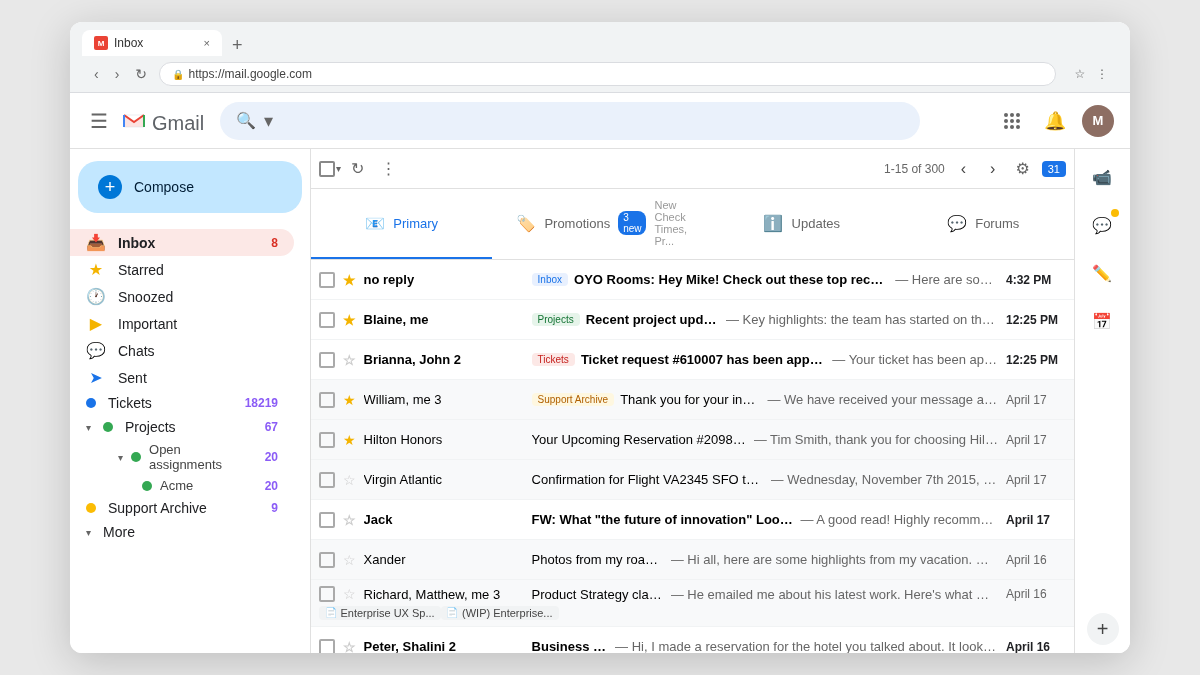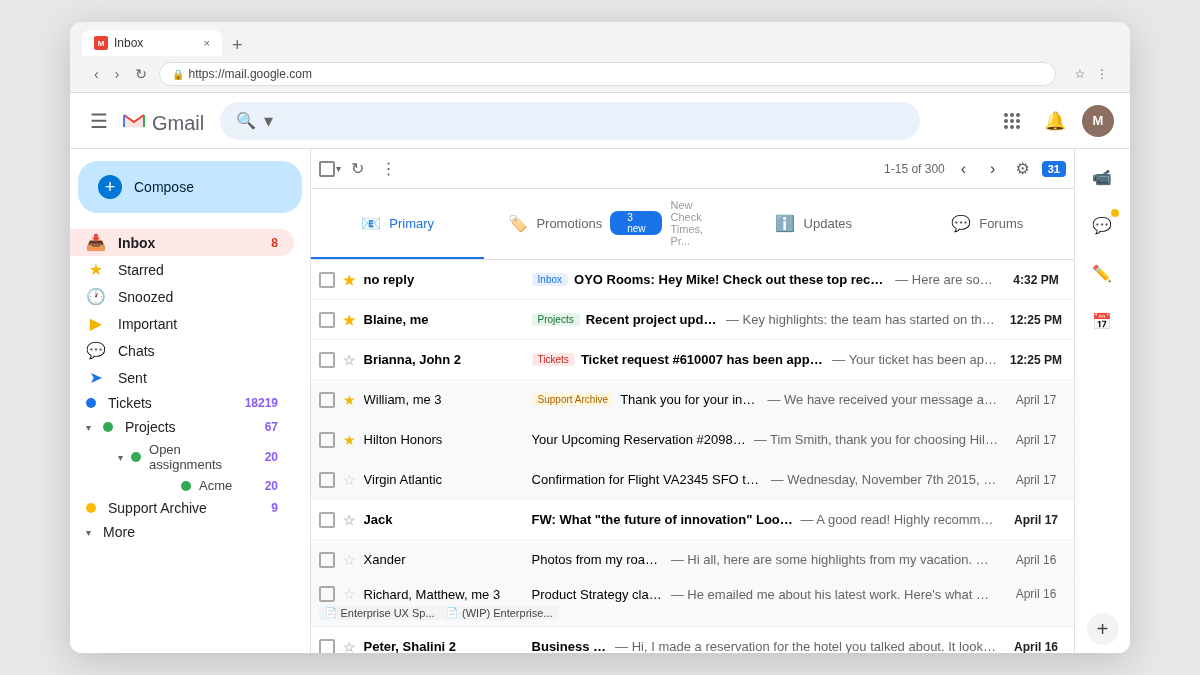--- a/index.html
+++ b/index.html
@@ -356,21 +356,21 @@
       cursor: pointer;
       color: #666;
       font-size: 16px;
     }
     .calendar-badge {
       background: #1a73e8;
       color: white;
       font-size: 11px;
       padding: 2px 6px;
       border-radius: 4px;
-      font-weight: 700;
+      font-weight: 400;
     }
     
     .tabs-row {
       display: flex;
       border-bottom: 1px solid #e0e0e0;
       background: #fff;
     }
     .tab {
       display: flex;
       align-items: center;
@@ -387,21 +387,21 @@
       color: #1a73e8;
       border-bottom: 2px solid #1a73e8;
     }
     .tab-icon {
       font-size: 16px;
     }
     .tab-badge {
       background: #1a73e8;
       color: white;
       font-size: 10px;
-      padding: 1px 17px;
+      padding: 1px 5px;
       border-radius: 8px;
     }
     .tab-preview {
       font-size: 11px;
       color: #999;
     }
     
     .email-list {
       flex: 1;
       overflow-y: auto;
@@ -476,21 +476,21 @@
     .tag-inbox { background: #e8f0fe; color: #1a73e8; }
     .tag-projects { background: #e6f4ea; color: #137333; }
     .tag-tickets { background: #fce8e6; color: #c5221f; }
     .tag-support { background: #fef7e0; color: #b06000; }
     .email-time {
       font-size: 12px;
       color: #666;
       flex-shrink: 0;
       margin-left: 8px;
       width: 60px;
-      text-align: center;
+      text-align: left;
     }
     .email-row.unread .email-time { color: #202124; font-weight: 600; }
     .doc-chip {
       display: inline-flex;
       align-items: center;
       gap: 3px;
       background: #f1f3f4;
       border-radius: 4px;
       padding: 1px 6px;
       font-size: 11px;
@@ -659,21 +659,21 @@
           <div class="label-color" style="background:#34a853"></div>
           <span>Projects</span>
           <span class="sidebar-badge">67</span>
         </div>
         <div class="sidebar-sub-item">
           <span class="expand-arrow">▾</span>
           <div class="label-color" style="background:#34a853"></div>
           <span>Open assignments</span>
           <span class="sidebar-badge">20</span>
         </div>
-        <div class="sidebar-sub-item" style="padding-left: 111px">
+        <div class="sidebar-sub-item" style="padding-left: 72px">
           <div class="label-color" style="background:#34a853"></div>
           <span>Acme</span>
           <span class="sidebar-badge">20</span>
         </div>
         <div class="sidebar-item">
           <div class="label-color" style="background:#fbbc04"></div>
           <span>Support Archive</span>
           <span class="sidebar-badge">9</span>
         </div>
         <div class="sidebar-item">

